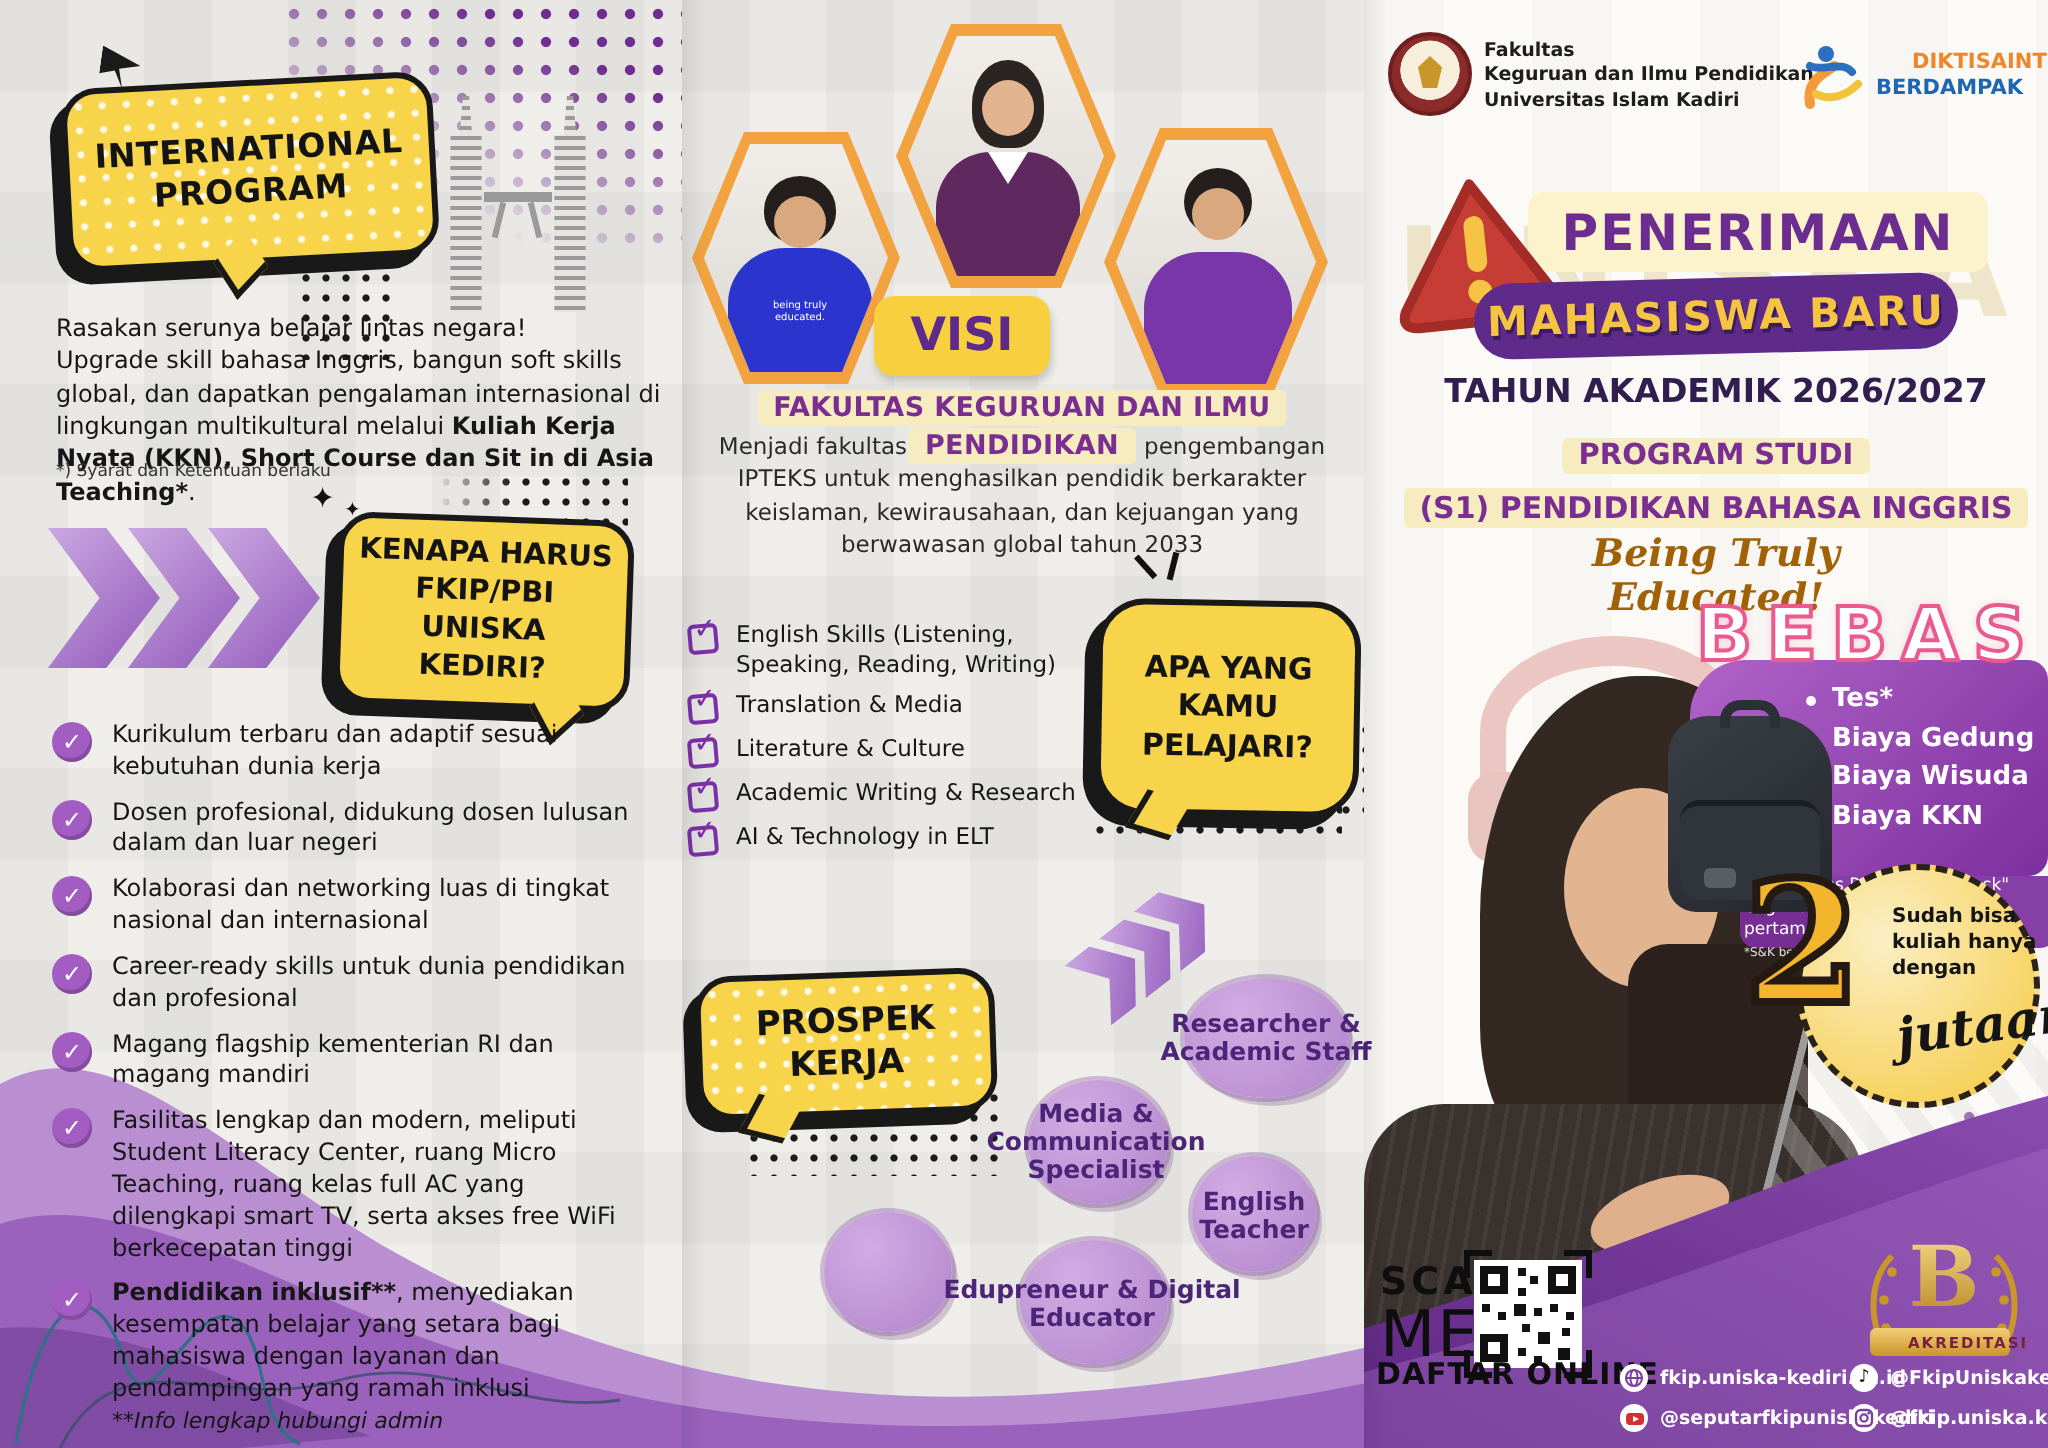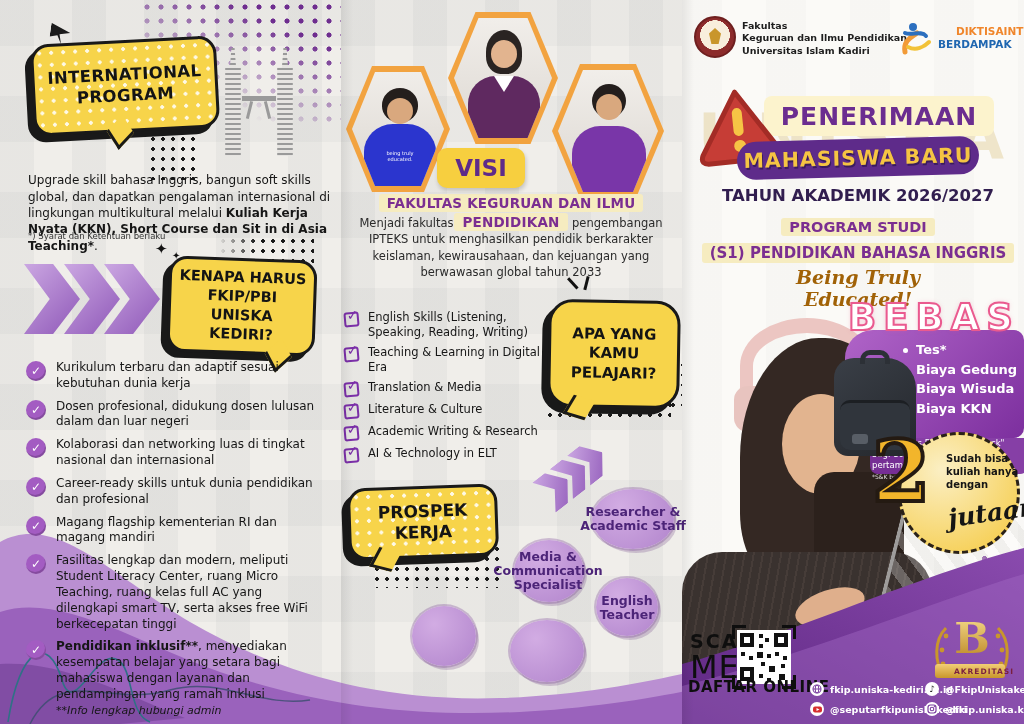--- a/index.html
+++ b/index.html
@@ -90,21 +90,21 @@
 
     <div class="abs" style="left:208px;top:34px;width:104px;height:122px;">
       <div class="abs" style="left:12px;top:14px;width:26px;height:108px;background:repeating-linear-gradient(#9a9a9a 0 2px,#E6E4E1 2px 5px);clip-path:polygon(20% 100%,20% 18%,38% 18%,44% 0,56% 0,62% 18%,80% 18%,80% 100%);"></div>
       <div class="abs" style="left:64px;top:14px;width:26px;height:108px;background:repeating-linear-gradient(#9a9a9a 0 2px,#E6E4E1 2px 5px);clip-path:polygon(20% 100%,20% 18%,38% 18%,44% 0,56% 0,62% 18%,80% 18%,80% 100%);"></div>
       <div class="abs" style="left:34px;top:62px;width:34px;height:5px;background:#9a9a9a;"></div>
       <div class="abs" style="left:40px;top:67px;width:3px;height:18px;background:#9a9a9a;transform:rotate(14deg);"></div>
       <div class="abs" style="left:58px;top:67px;width:3px;height:18px;background:#9a9a9a;transform:rotate(-14deg);"></div>
     </div>
 
     <div class="abs" style="left:28px;top:156px;width:304px;font-size:12px;line-height:1.36;color:#161616;">
-      <br>
+      <span>Rasakan serunya belajar lintas negara!</span><br>
       <span>Upgrade skill bahasa Inggris, bangun soft skills global, dan dapatkan pengalaman internasional di lingkungan multikultural melalui </span><b>Kuliah Kerja Nyata (KKN), Short Course dan Sit in di Asia Teaching*</b><span>.</span>
     </div>
     <div class="abs" style="left:28px;top:231px;font-size:8.5px;color:#333;">*) Syarat dan Ketentuan berlaku</div>
 
     <div class="abs" style="left:24px;top:264px;width:170px;height:70px;">
       <span class="chev" style="position:absolute;left:0;top:0;width:56px;height:70px;"></span>
       <span class="chev" style="position:absolute;left:40px;top:0;width:56px;height:70px;"></span>
       <span class="chev" style="position:absolute;left:80px;top:0;width:56px;height:70px;"></span>
     </div>
 
@@ -191,26 +191,20 @@
     <span class="hl" style="font-size:13.5px;letter-spacing:.2px;">FAKULTAS KEGURUAN DAN ILMU PENDIDIKAN</span>
   </div>
   <div class="abs" style="left:352px;top:215px;width:318px;text-align:center;font-size:11.5px;line-height:1.42;color:#2a2a2a;">Menjadi fakultas yang unggul dalam pengembangan IPTEKS untuk menghasilkan pendidik berkarakter keislaman, kewirausahaan, dan kejuangan yang berwawasan global tahun 2033</div>
 
   <div class="abs" style="left:344px;top:310px;width:216px;">
     <div class="cbrow">
         <span class="cb">
           <span>✓</span>
         </span>
         <span class="cbtext">English Skills (Listening, Speaking, Reading, Writing)</span>
-      </div>
-    <div class="cbrow">
-        <span class="cb">
-          <span>✓</span>
-        </span>
-        <span class="cbtext">Teaching &amp; Learning in Digital Era</span>
       </div>
     <div class="cbrow">
         <span class="cb">
           <span>✓</span>
         </span>
         <span class="cbtext">Translation &amp; Media</span>
       </div>
     <div class="cbrow">
         <span class="cb">
           <span>✓</span>
@@ -253,20 +247,21 @@
   </div>
 
   <div class="career" style="left:592px;top:489px;width:82px;height:60px;"></div>
   <div class="career-label" style="left:558px;top:505px;width:150px;">Researcher &amp; Academic Staff</div>
   <div class="career" style="left:514px;top:540px;width:70px;height:62px;"></div>
   <div class="career-label" style="left:472px;top:550px;width:152px;">Media &amp; Communication Specialist</div>
   <div class="career" style="left:596px;top:578px;width:62px;height:58px;"></div>
   <div class="career-label" style="left:586px;top:594px;width:82px;">English Teacher</div>
   <div class="career" style="left:412px;top:606px;width:64px;height:60px;"></div>
   <div class="career" style="left:510px;top:620px;width:74px;height:62px;"></div>
+  <div class="career-label" style="left:462px;top:638px;width:168px;">Edupreneur &amp; Digital Educator</div>
 
   <div class="fold" style="left:341px;"></div>
 
   <div class="panel panel-right-bg" style="left:682px;width:342px;"></div>
   <div class="fold" style="left:682px;"></div>
 
   <div class="abs" style="left:690px;top:100px;width:330px;text-align:center;font-size:62px;font-weight:800;
        letter-spacing:8px;color:rgba(224,203,146,.45);z-index:1;">UNISKA</div>
 
   <div class="abs" style="left:694px;top:16px;width:42px;height:42px;border-radius:50%;

